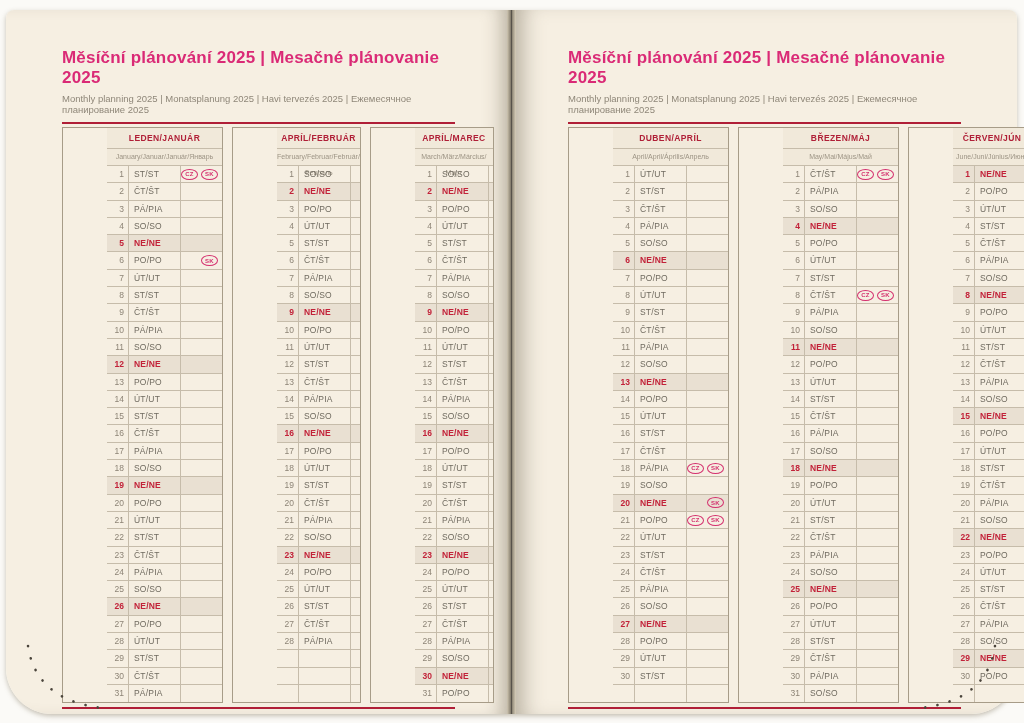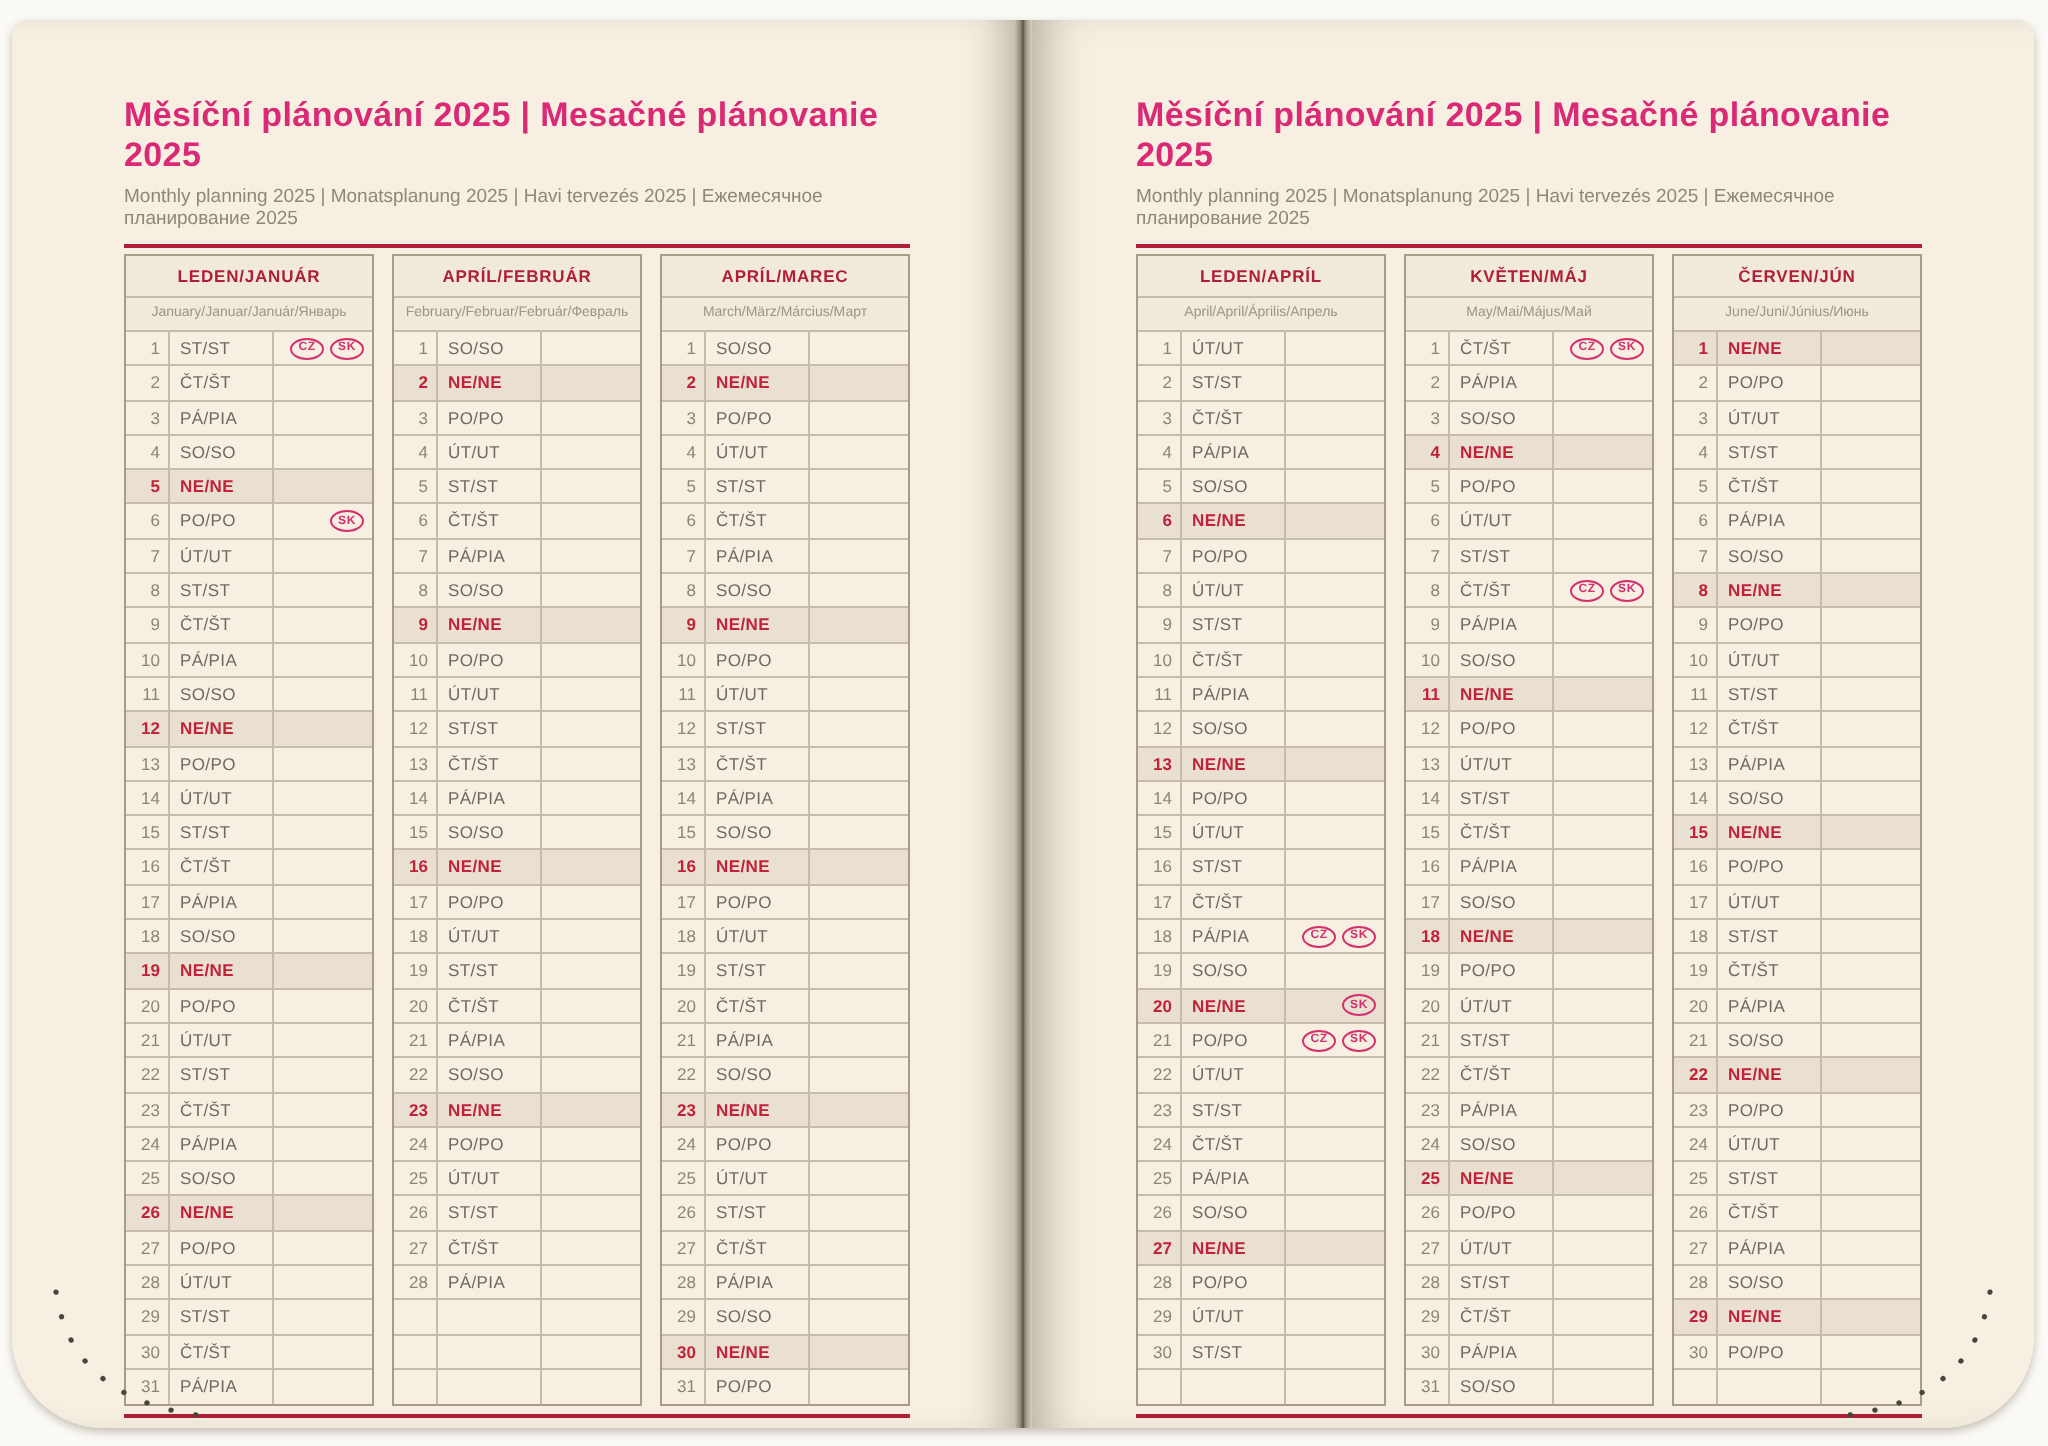--- a/index.html
+++ b/index.html
@@ -39,21 +39,21 @@
     font-size:17px;font-weight:bold;color:var(--accent-pink);
     letter-spacing:0.2px;line-height:20px;
   }
   .ph-sub{
     font-size:9.5px;color:var(--subtitle-text);text-align:left;
     margin-top:5px;line-height:11px;
   }
   .rule{height:2px;background:var(--rule-red);margin-top:7px;}
   .rule.bottom{margin-top:4px;}
   .months{display:flex;gap:9px;margin-top:3px;}
-  .month{flex:1;border:1px solid var(--table-border);background:var(--paper);}
+  .month{flex:1;border:1px solid var(--table-border);background:var(--paper);padding-left:44px;}
   .m-name{
     height:20px;line-height:20px;text-align:center;
     font-size:8.5px;font-weight:bold;color:var(--rule-red);
     letter-spacing:0.4px;border-bottom:1px solid var(--grid-border);
     background:var(--header-fill);
   }
   .m-langs{
     height:16px;line-height:16px;text-align:center;
     font-size:7px;color:var(--language-text);
     border-bottom:1px solid var(--grid-border);
@@ -591,21 +591,21 @@
     </div>
   </div>
   <div class="gutter"></div>
   <div class="page right">
     <div class="page-inner">
       <div class="ph-title">Měsíční plánování 2025 | Mesačné plánovanie 2025</div>
       <div class="ph-sub">Monthly planning 2025 | Monatsplanung 2025 | Havi tervezés 2025 | Ежемесячное планирование 2025</div>
       <div class="rule top"></div>
       <div class="months">
           <div class="month">
-            <div class="m-name">LEDEN/APRÍL</div>
+            <div class="m-name">DUBEN/APRÍL</div>
             <div class="m-langs">April/April/Április/Апрель</div>
             <div class="m-body">
               <div class="drow">
                 <div class="c-num">1</div>
                 <div class="c-day">ÚT/UT</div>
                 <div class="c-note"></div>
               </div>
               <div class="drow">
                 <div class="c-num">2</div>
                 <div class="c-day">ST/ST</div>
@@ -760,21 +760,21 @@
                 <div class="c-note"></div>
               </div>
               <div class="drow">
                 <div class="c-num"></div>
                 <div class="c-day"></div>
                 <div class="c-note"></div>
               </div>
             </div>
           </div>
           <div class="month">
-            <div class="m-name">KVĚTEN/MÁJ</div>
+            <div class="m-name">BŘEZEN/MÁJ</div>
             <div class="m-langs">May/Mai/Május/Май</div>
             <div class="m-body">
               <div class="drow">
                 <div class="c-num">1</div>
                 <div class="c-day">ČT/ŠT</div>
                 <div class="c-note">
                   <span class="badge">CZ</span>
                   <span class="badge">SK</span>
                 </div>
               </div>

